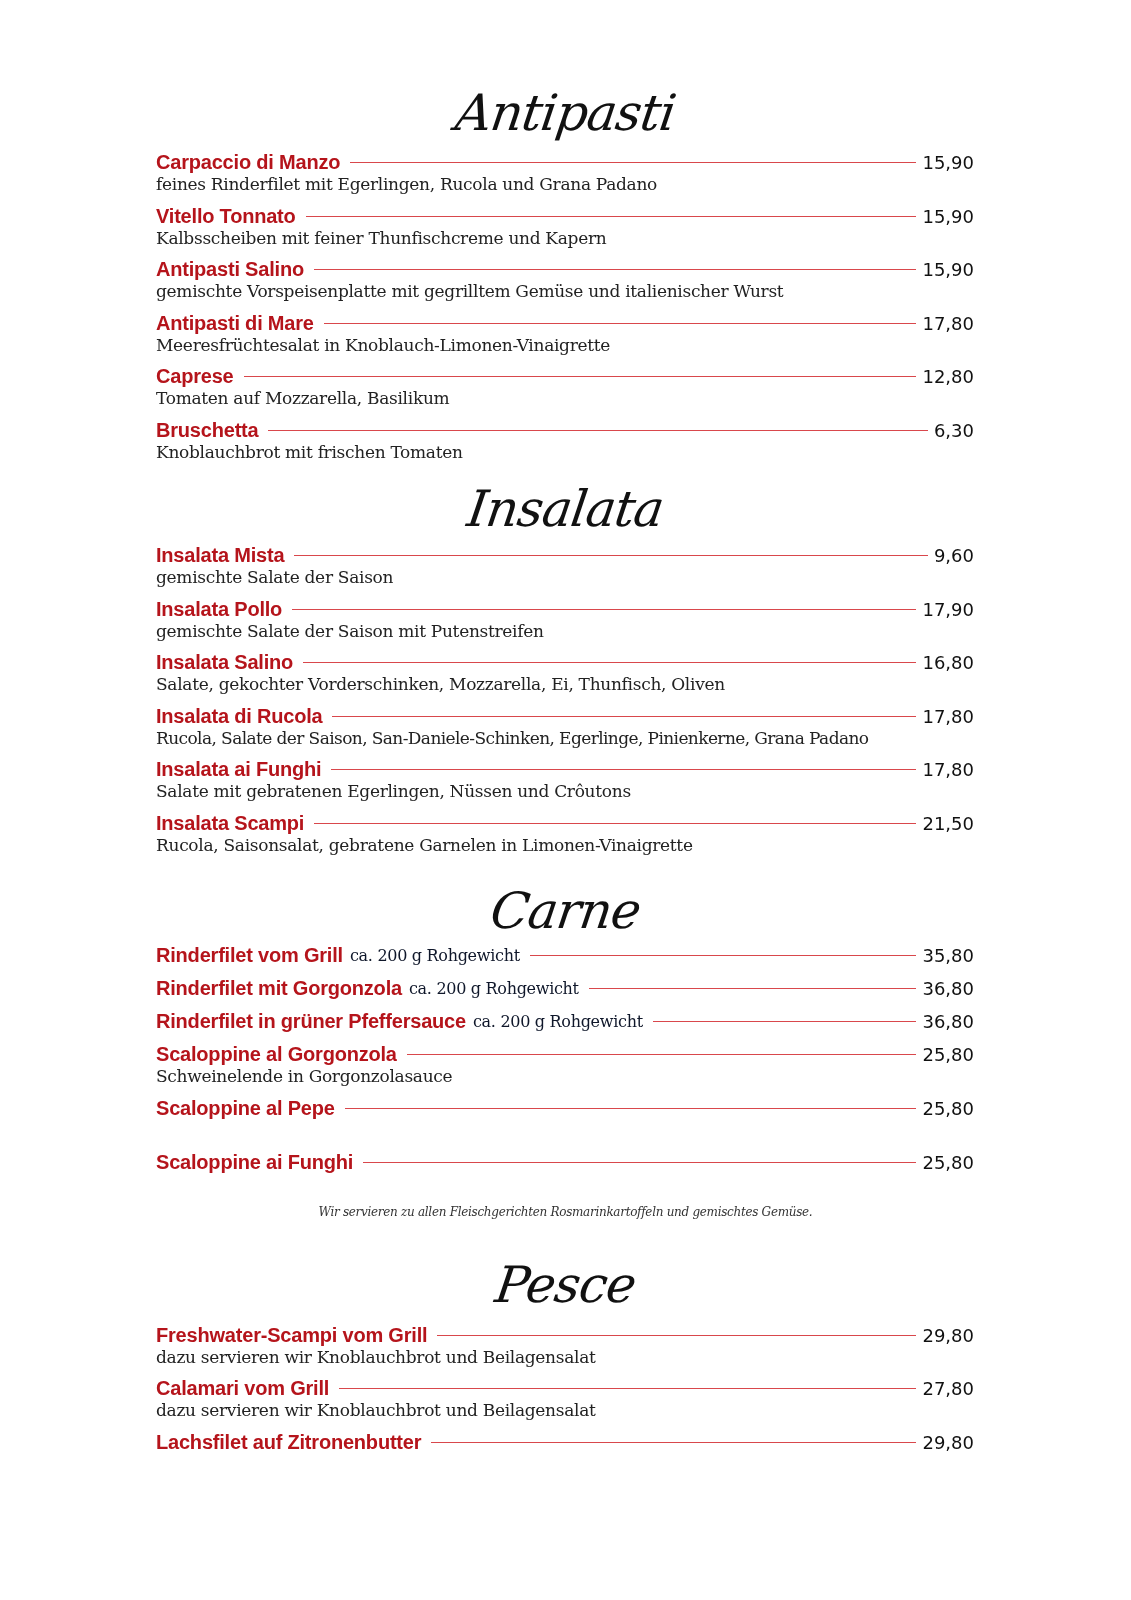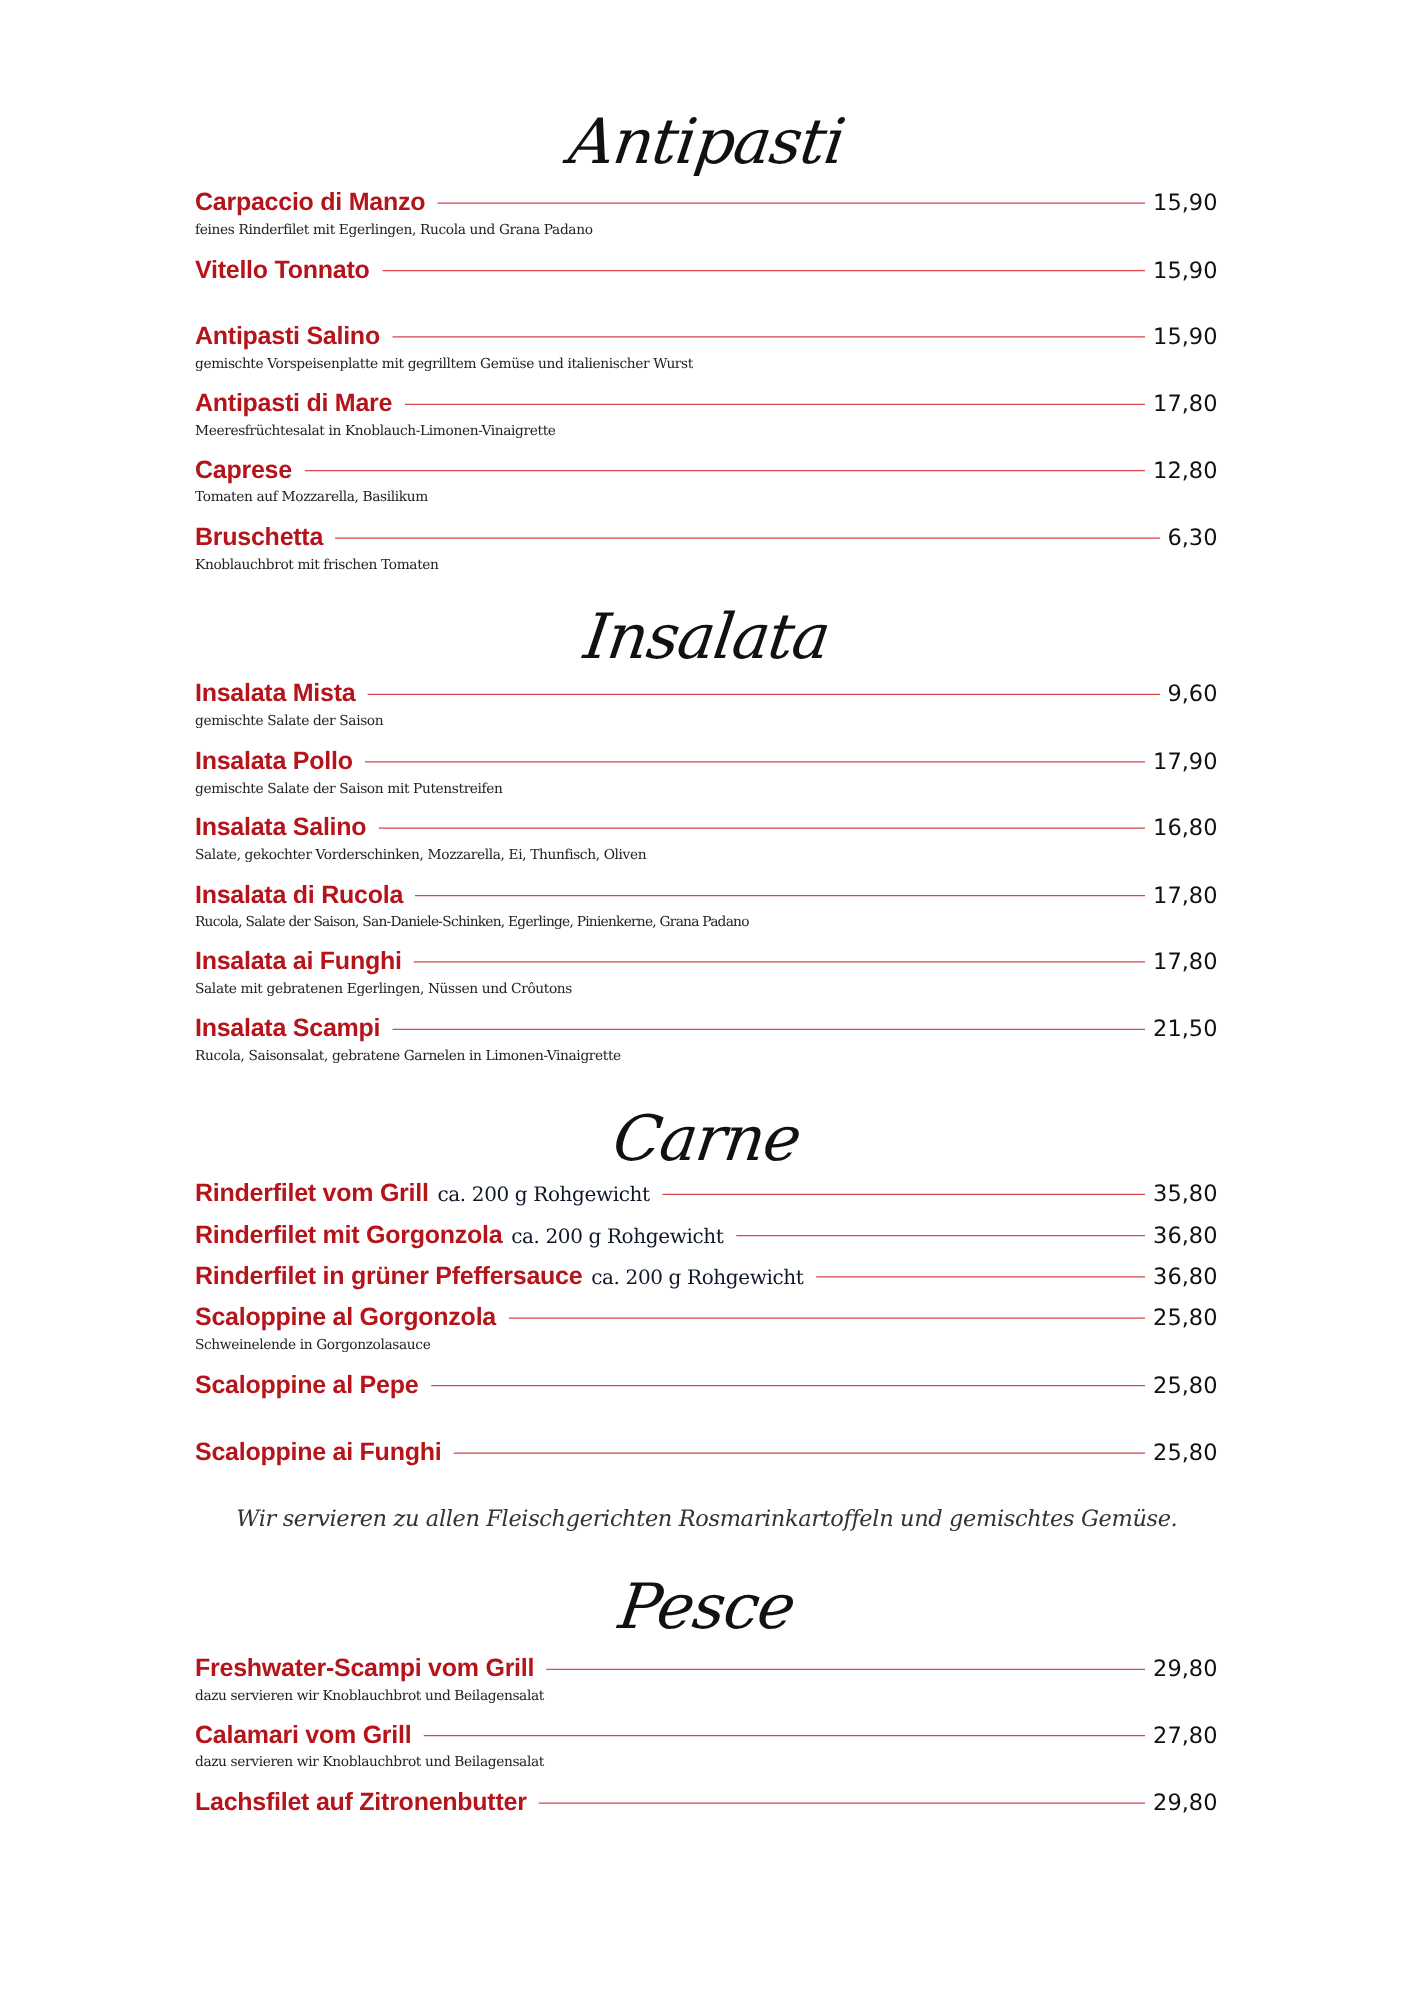--- a/index.html
+++ b/index.html
@@ -20,26 +20,26 @@
   .note {
     font-family:"DejaVu Serif", serif; font-size:16px; color:#0f172a;
     white-space:nowrap; margin-left:7px; letter-spacing:-0.3px;
   }
   .leader { flex:1; height:0; border-top:1.5px solid #D9474C; margin:0 6px 0 10px; }
   .price {
     font-family:"DejaVu Sans", sans-serif; font-size:18px; color:#111;
     white-space:nowrap; text-align:right;
   }
   .desc {
-    font-family:"DejaVu Serif", serif; font-size:11px; color:#222;
+    font-family:"DejaVu Serif", serif; font-size:17px; color:#222;
     white-space:nowrap; line-height:20px; letter-spacing:-0.3px;
   }
   .footnote {
     position:absolute; left:0; width:1131px; text-align:center;
-    font-family:"DejaVu Serif", serif; font-style:italic; font-size:18px; color:#333;
+    font-family:"DejaVu Serif", serif; font-style:italic; font-size:12px; color:#333;
     letter-spacing:-0.3px;
   }
 </style>
 </head>
 <body>
 
 <div class="page">
 
   <div class="section-title" style="top:88px;">Antipasti</div>
 
@@ -50,20 +50,21 @@
         <span class="price">15,90</span>
       </div>
     <div class="desc">feines Rinderfilet mit Egerlingen, Rucola und Grana Padano</div>
   </div>
   <div class="item" style="top:204px;">
     <div class="row">
         <span class="name">Vitello Tonnato</span>
         <span class="leader"></span>
         <span class="price">15,90</span>
       </div>
+    <div class="desc">Kalbsscheiben mit feiner Thunfischcreme und Kapern</div>
   </div>
   <div class="item" style="top:257px;">
     <div class="row">
         <span class="name">Antipasti Salino</span>
         <span class="leader"></span>
         <span class="price">15,90</span>
       </div>
     <div class="desc">gemischte Vorspeisenplatte mit gegrilltem Gemüse und italienischer Wurst</div>
   </div>
   <div class="item" style="top:311px;">

